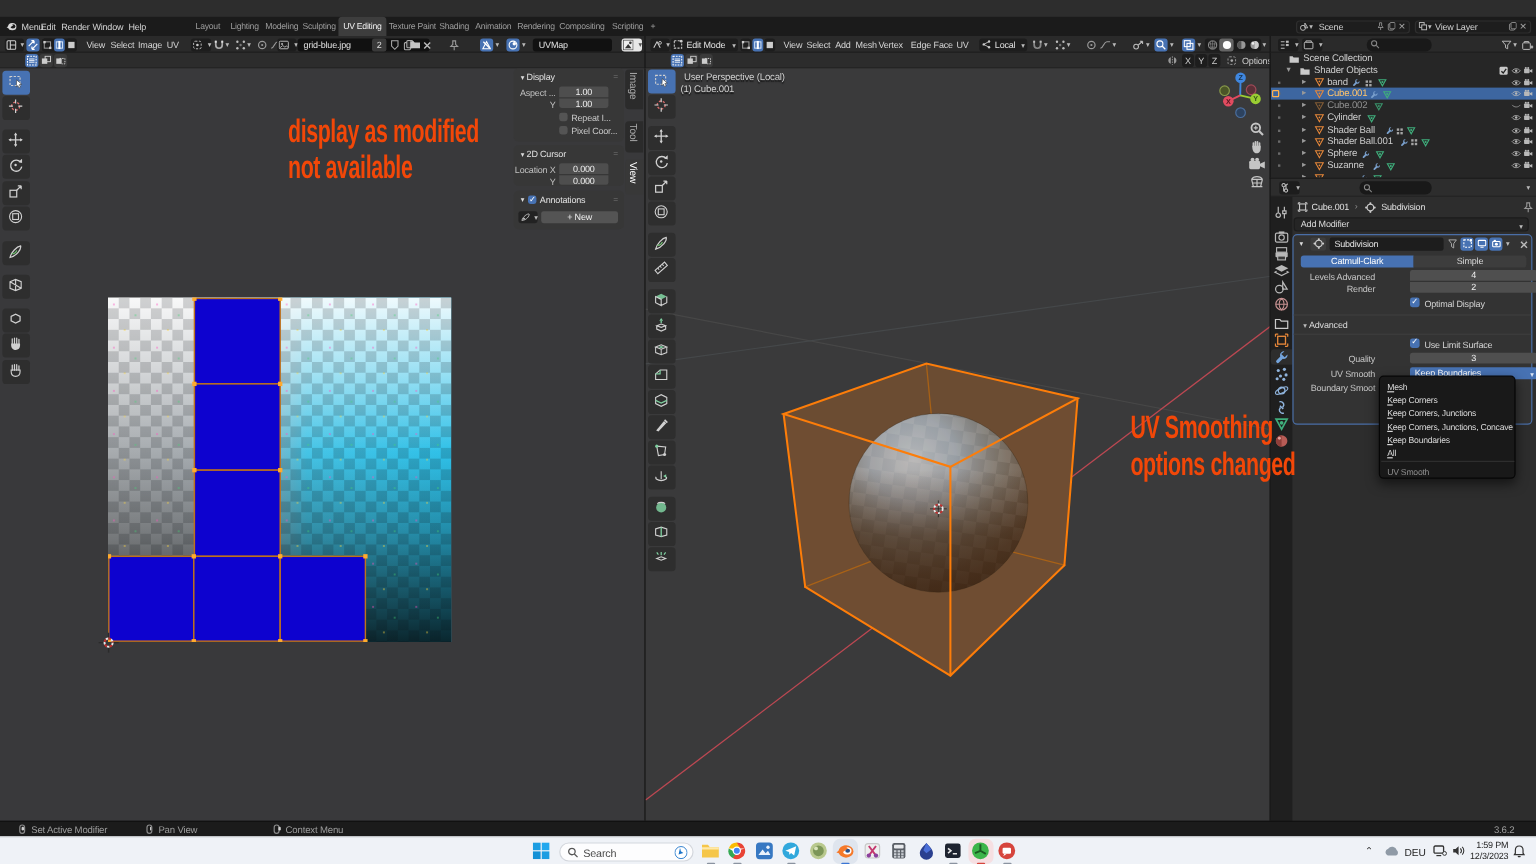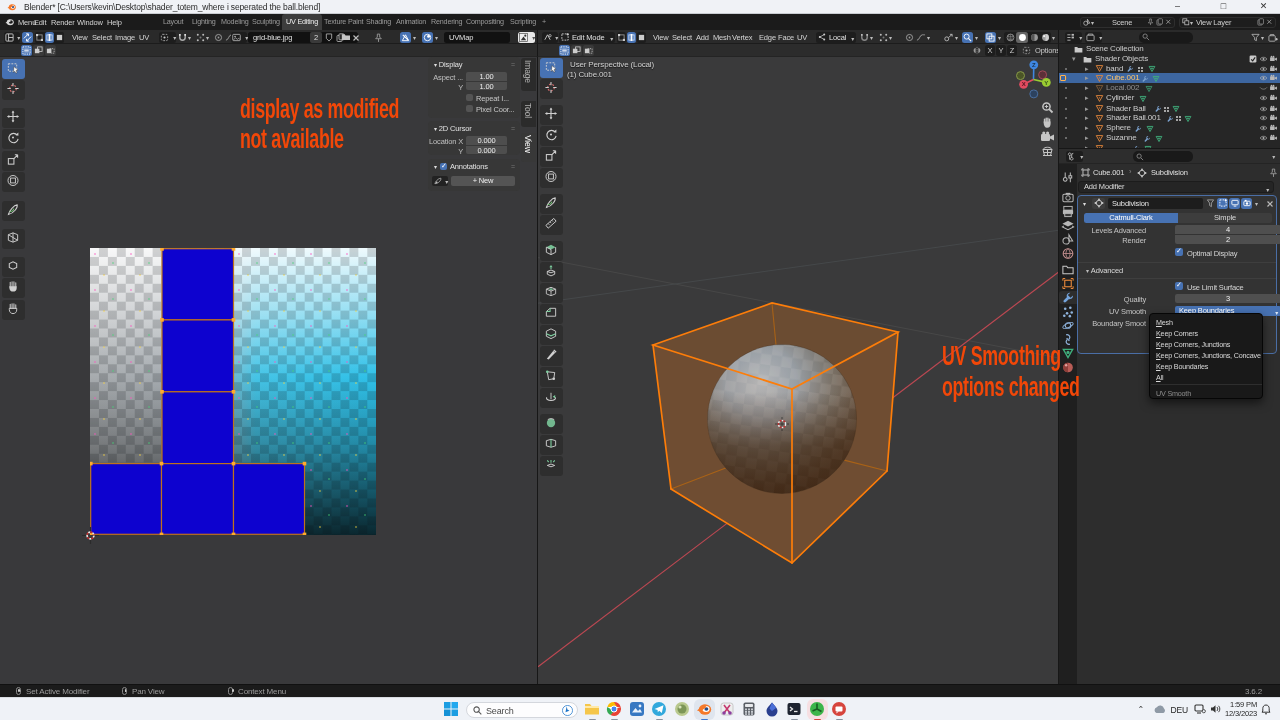--- a/index.html
+++ b/index.html
@@ -107,32 +107,20 @@
   
   #taskbar { left:0; top:697px; width:1280px; height:23px; background:#eff2f7; border-top:1px solid #dadde2; }
   .tb-ic { position:absolute; top:2.5px; width:17px; height:17px; }
   #tray { position:absolute; right:6px; top:0; height:23px; color:#1f1f1f; }
 </style>
 </head>
 <body>
 
 <div id="stage" data-name="screen">
 
-  <div id="titlebar" class="abs" data-name="window-titlebar">
-    <svg class="abs blogo" data-name="blender-logo-icon" viewBox="0 0 18 16">
-      <ellipse cx="10.5" cy="8.5" rx="7" ry="6" fill="#f5792a"></ellipse>
-      <ellipse cx="11.5" cy="8" rx="4.2" ry="3.6" fill="#fff"></ellipse>
-      <ellipse cx="12" cy="8" rx="2.3" ry="2" fill="#2a4f87"></ellipse>
-      <path d="M1 10 L9 3 L12 6 L5 11 Z" fill="#f5792a"></path>
-    </svg>
-    <div class="abs ttl" data-name="window-title">Blender* [C:\Users\kevin\Desktop\shader_totem_where i seperated the ball.blend]</div>
-    <div class="abs winbtn" style="left:1171px" data-name="minimize-button">–</div>
-    <div class="abs winbtn" style="left:1217px" data-name="maximize-button">□</div>
-    <div class="abs winbtn" style="left:1257px" data-name="close-button">✕</div>
-  </div>
 
   <div id="topbar" class="abs" data-name="blender-topbar">
     <svg class="abs" style="left:5px;top:4px" width="9" height="8" viewBox="0 0 18 16" data-name="blender-menu-icon">
       <ellipse cx="10.5" cy="8.5" rx="7" ry="6" fill="#d8d8d8"></ellipse>
       <ellipse cx="11.5" cy="8" rx="4.2" ry="3.6" fill="#1b1b1b"></ellipse>
       <path d="M1 10 L9 3 L12 6 L5 11 Z" fill="#d8d8d8"></path>
     </svg>
     <div class="abs tmenu" style="left:18px" data-name="menu-file">Menu</div>
     <div class="abs tmenu" style="left:34px" data-name="menu-edit">Edit</div>
     <div class="abs tmenu" style="left:51px" data-name="menu-render">Render</div>
@@ -151,21 +139,21 @@
     <div class="abs wtab" style="left:430px" data-name="workspace-tab-compositing">Compositing</div>
     <div class="abs wtab" style="left:474px" data-name="workspace-tab-scripting">Scripting</div>
     <div class="abs wtab" style="left:506px" data-name="workspace-tab-add">+</div>
 
     <div class="abs idblock" style="left:1080px;width:95px" data-name="scene-selector">
       <svg width="8" height="8" viewBox="0 0 10 10" style="margin-left:2px" data-name="scene-icon">
         <circle cx="3.5" cy="6.5" r="2.6" fill="none" stroke="#bbb" stroke-width="1"></circle>
         <path d="M5.5 1.5 L8.5 6.5 L5.5 6.5 Z" fill="none" stroke="#bbb" stroke-width="1"></path>
       </svg>
       <span class="chev" data-name="chevron-down-icon">▾</span>
-      <span style="margin-left:18px" data-name="scene-name">Scene</span>
+      <span style="margin-left:5px" data-name="scene-name">Scene</span>
       <span style="margin-left:auto;margin-right:2px;display:flex;gap:2px">
         <svg width="7" height="8" viewBox="0 0 8 9" data-name="pin-icon">
             <path d="M3 1 L5 1 L5 4 L6.5 5.5 L1.5 5.5 L3 4 Z M4 5.5 L4 8" stroke="#9a9a9a" stroke-width="0.8" fill="none"></path>
           </svg>
         <svg width="7" height="8" viewBox="0 0 8 9" data-name="new-scene-icon">
             <rect x="1" y="2" width="5" height="6" rx="1" fill="none" stroke="#9a9a9a" stroke-width="0.8"></rect>
             <rect x="2.5" y="0.8" width="5" height="6" rx="1" fill="#1d1d1d" stroke="#9a9a9a" stroke-width="0.8"></rect>
           </svg>
         <svg width="7" height="8" viewBox="0 0 8 8" data-name="close-icon">
             <path d="M1.5 1.5 L6 6 M6 1.5 L1.5 6" stroke="#9a9a9a" stroke-width="1"></path>
@@ -978,21 +966,21 @@
           </svg></span>
       </div>
       <div class="orow " data-name="outliner-row-cube-002" style="top: 39.4px;">
         <span class="oic" style="left:5.5px;top:4px;width:2px;height:2px;background:#6a6a6a" data-name="drag-dot"></span>
 
      <span class="lbl" style="left:26px;color:#999;font-size:7px" data-name="expand-icon">▸</span>
      <span class="oic" style="left:36px;top:0.5px" data-name="mesh-object-icon"><svg width="9" height="9" viewBox="0 0 14 14">
             <path d="M2 2.5 L12 2.5 L7 11.5 Z" fill="none" stroke="rgba(207,136,67,0.55)" stroke-width="1.4"></path>
             <circle cx="7" cy="6" r="1.1" fill="rgba(207,136,67,0.55)"></circle>
           </svg></span>
-     <span class="lbl" style="left:47px;color:#8f8f8f">Local.002</span>
+     <span class="lbl" style="left:47px;color:#8f8f8f">Cube.002</span>
      <span class="oic" style="left:86px;top:1.5px" data-name="mesh-data-icon"><svg width="8" height="8" viewBox="0 0 14 14">
             <path d="M2 2.5 L12 2.5 L7 11.5 Z" fill="none" stroke="rgba(63,174,124,0.8)" stroke-width="1.6"></path>
             <circle cx="7" cy="5.8" r="1.6" fill="rgba(63,174,124,0.8)"></circle>
           </svg></span>
      <span class="oic" style="left:200px" data-name="hide-eye-closed-icon"><svg width="9" height="8" viewBox="0 0 14 14">
             <path d="M1 6 C4 10 10 10 13 6" fill="none" stroke="#909090" stroke-width="1.3"></path>
           </svg></span>
      <span class="oic" style="left:210px" data-name="disable-camera-icon"><svg width="9" height="8" viewBox="0 0 14 14">
             <rect x="1" y="4" width="8" height="6.5" rx="1" fill="#b8b8b8"></rect>
             <path d="M9 6.5 L13 4.5 L13 10 L9 8 Z" fill="#b8b8b8"></path>

